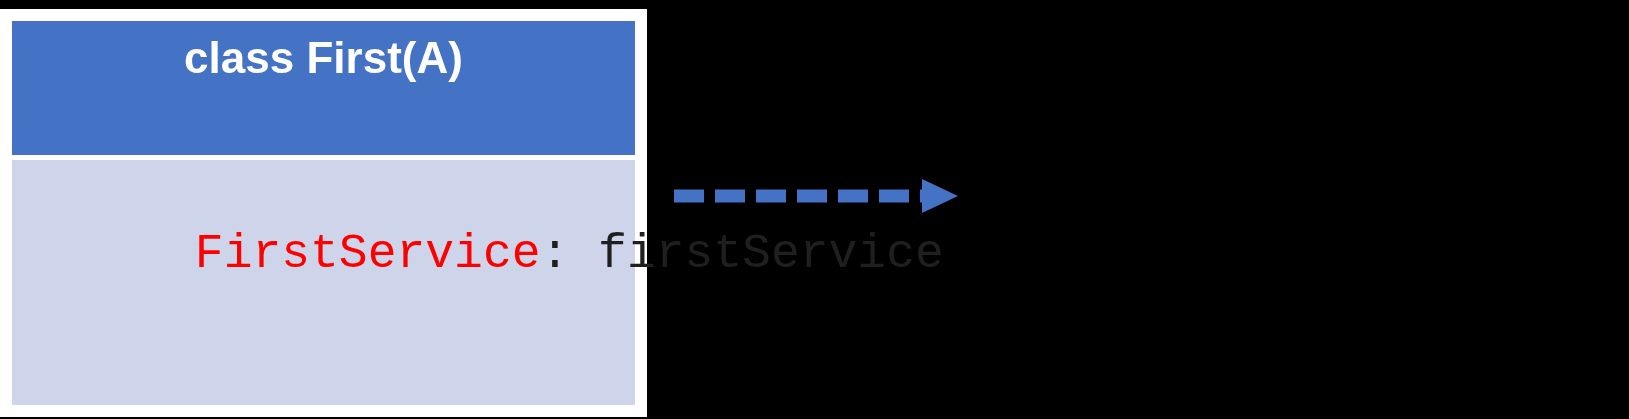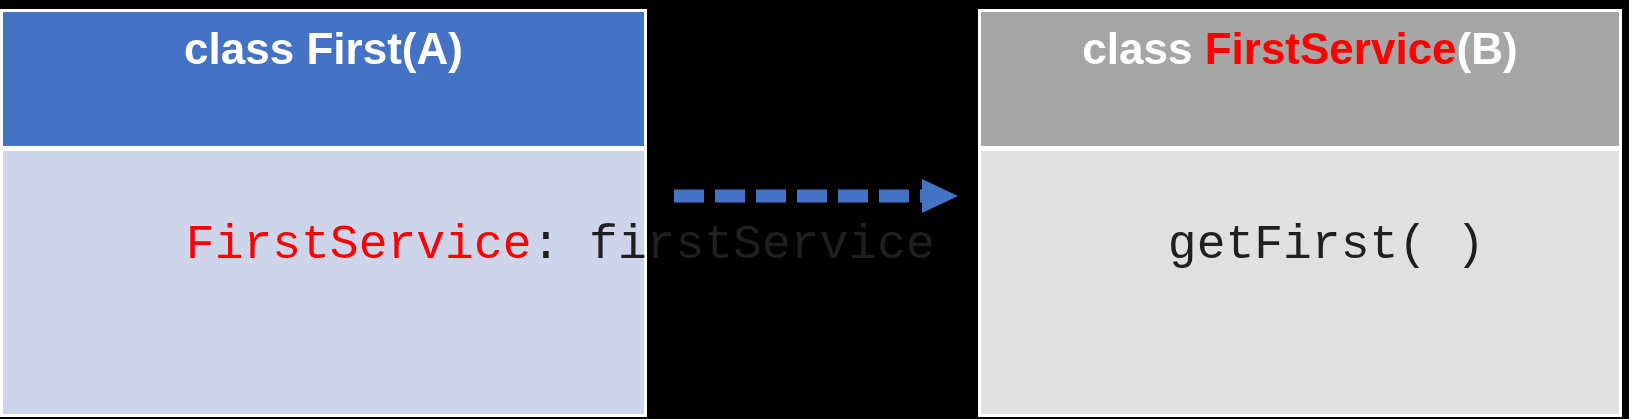--- a/index.html
+++ b/index.html
@@ -13,21 +13,21 @@
     height: 419px;
     background: #000000;
     overflow: hidden;
     font-family: "Liberation Sans", sans-serif;
   }
   .class-box {
     position: absolute;
     top: 9px;
     height: 408px;
     background: #FFFFFF;
-    padding: 3px;
+    padding: 12px;
     box-sizing: border-box;
     display: flex;
     flex-direction: column;
   }
   .class-box.left  { left: 0px;   width: 647px; }
   .class-box.right { left: 978px; width: 644px; }
   .class-header {
     height: 122px;
     flex: 0 0 122px;
     display: flex;
@@ -76,22 +76,14 @@
     <div class="class-body body-lavender">
       <span style="color: rgb(255, 0, 0);">FirstService</span><span style="color: rgb(31, 31, 31);">: firstService</span>
     </div>
   </div>
 
   <svg class="arrow-svg" viewBox="0 0 1629 419">
     <line x1="674" y1="196" x2="922" y2="196" stroke-dasharray="30 11"></line>
     <polygon points="922,179 958,196 922,213"></polygon>
   </svg>
 
-  <div class="class-box right">
-    <div class="class-header header-gray">
-      <span style="color: rgb(255, 255, 255);">class </span><span style="color: rgb(255, 0, 0);">FirstService</span><span style="color: rgb(255, 255, 255);">(B)</span>
-    </div>
-    <div class="class-body body-lightgray right-pad">
-      <span style="color: rgb(31, 31, 31);">getFirst( )</span>
-    </div>
-  </div>
 
 </div>
 
 </body></html>

